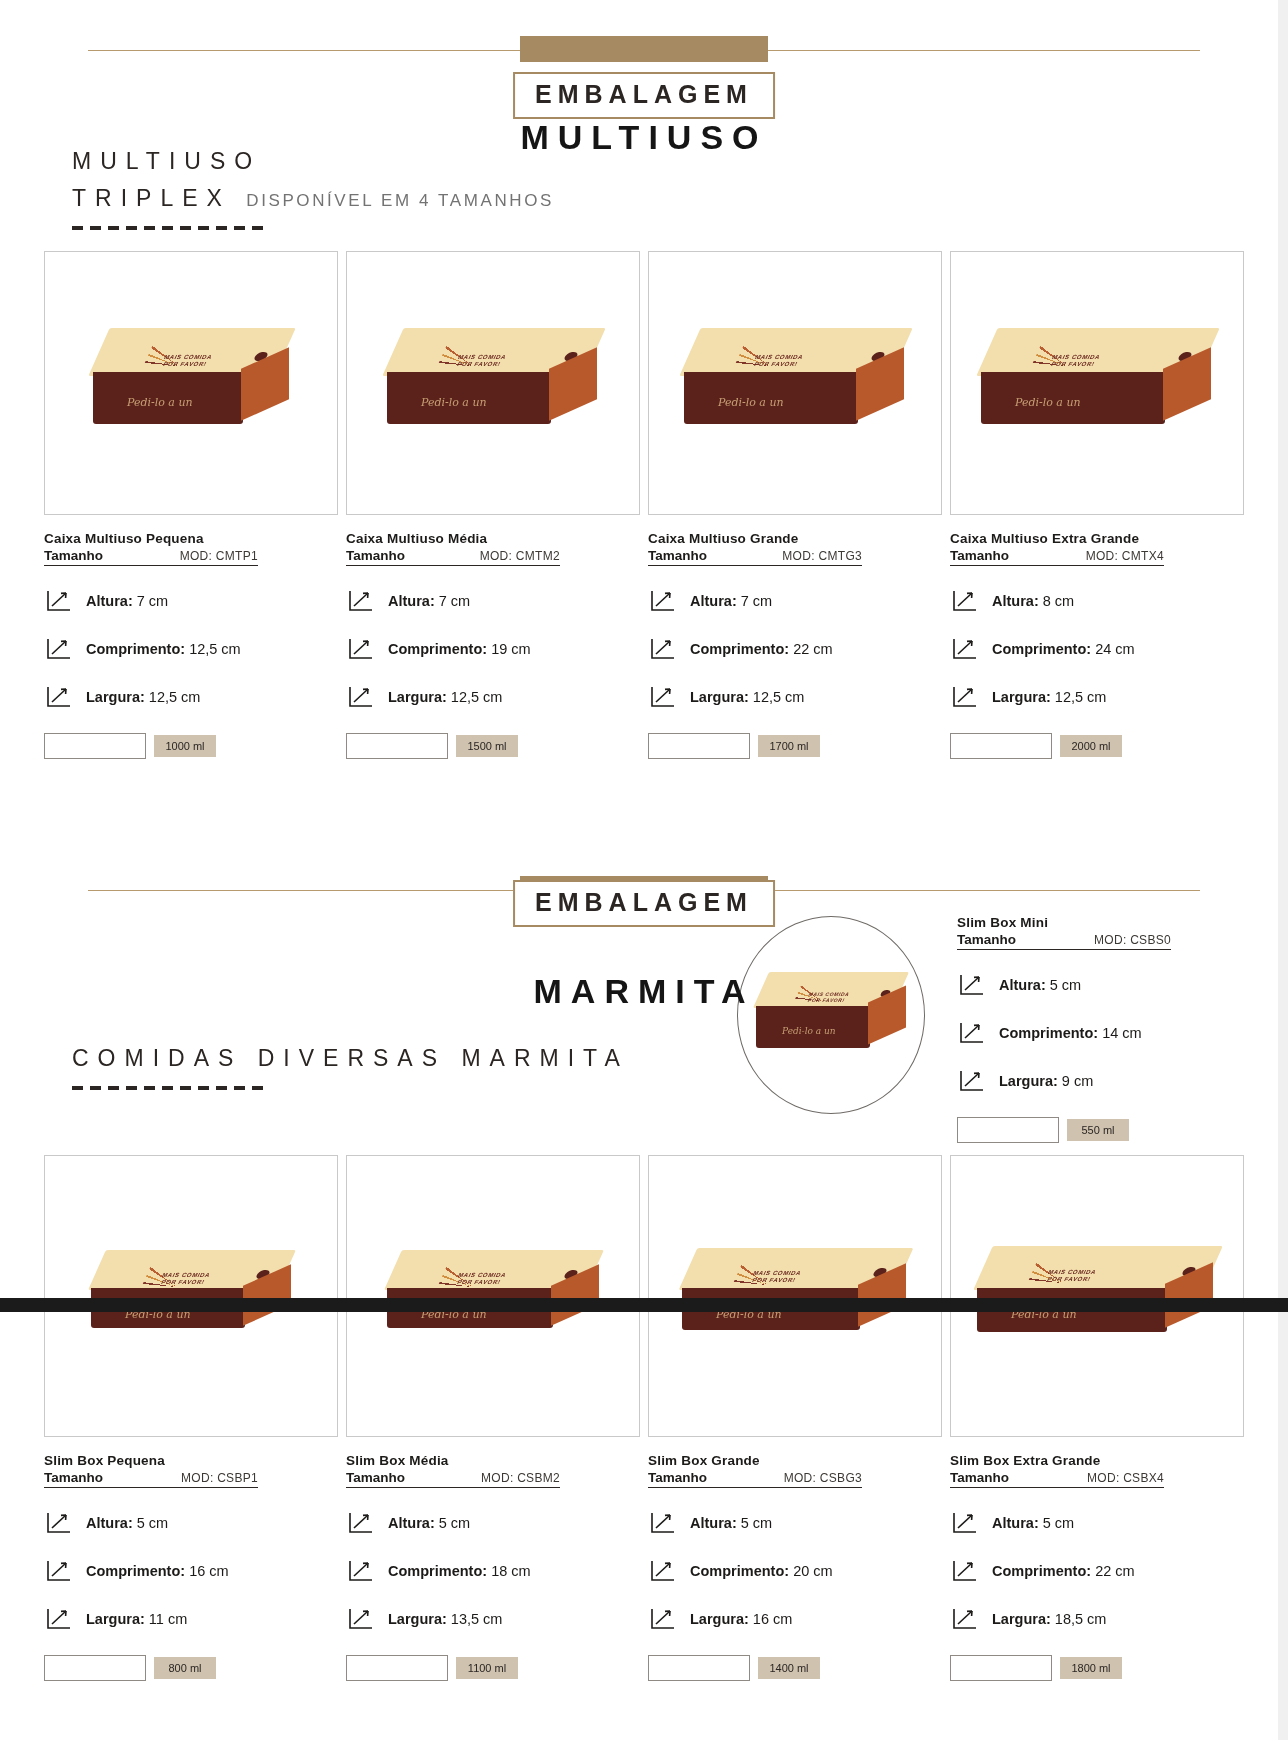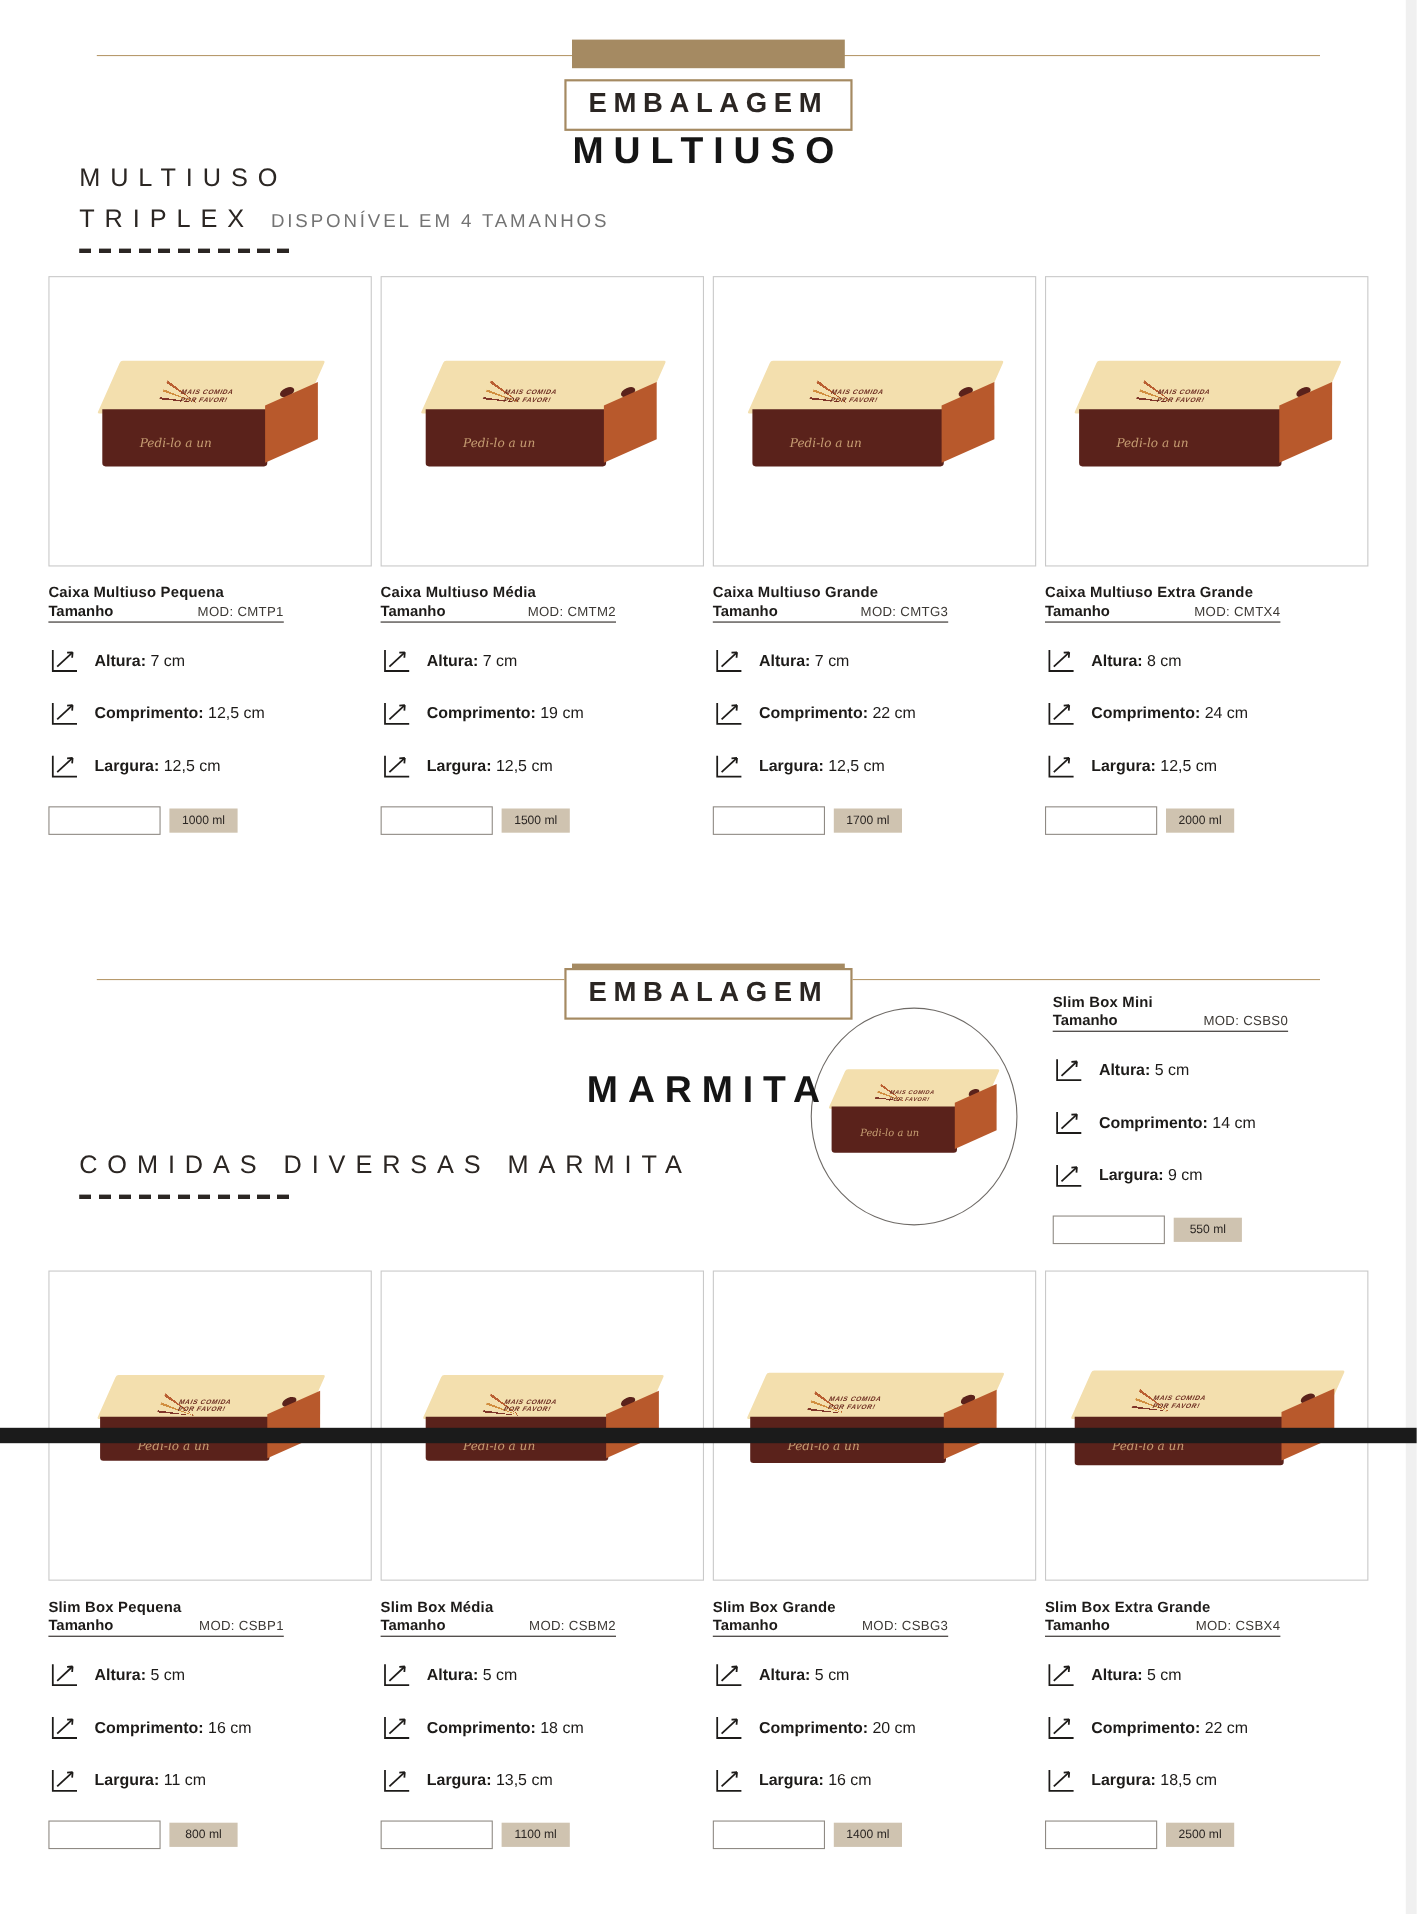--- a/index.html
+++ b/index.html
@@ -576,21 +576,21 @@
       <div class="burst"></div>
       <div class="logo">MAIS COMIDA POR FAVOR!</div>
       <div class="spot"></div>
       <div class="front"></div>
       <div class="side"></div>
       <div class="script">Pedi-lo a un</div>
     </div>
   </div>
 
   <div style="position:absolute; left:957px; top:903px; width:230px;">
-    <div class="cap-title" style="margin-top:0">Slim Box Mini</div>
+    <div class="cap-title" style="margin-top:12px">Slim Box Mini</div>
     <div class="cap-row">
       <span class="t">Tamanho</span>
       <span class="m">MOD: CSBS0</span>
     </div>
     <div class="spec">
       <span class="ico">
         <svg width="30" height="26" viewBox="0 0 30 26">
             <path d="M4 3 L4 22 L26 22" fill="none" stroke="#1d1b19" stroke-width="1.6"></path>
             <path d="M8 18 L22 5" stroke="#1d1b19" stroke-width="1.6"></path>
             <path d="M22 5 l-5 .4 M22 5 l-.4 5" stroke="#1d1b19" stroke-width="1.6" fill="none"></path>
@@ -827,21 +827,21 @@
           <svg width="30" height="26" viewBox="0 0 30 26">
               <path d="M4 3 L4 22 L26 22" fill="none" stroke="#1d1b19" stroke-width="1.6"></path>
               <path d="M8 18 L22 5" stroke="#1d1b19" stroke-width="1.6"></path>
               <path d="M22 5 l-5 .4 M22 5 l-.4 5" stroke="#1d1b19" stroke-width="1.6" fill="none"></path>
             </svg>
         </span>
         <span class="txt"><b>Largura:</b> <span>18,5 cm</span></span>
       </div>
       <div class="volrow">
         <div class="volbox"></div>
-        <div class="volchip">2500 ml</div>
+        <div class="volchip">1800 ml</div>
       </div>
     </div>
 
   </div>
 
   <div class="edge-right"></div>
   <div class="footer-bar"></div>
 </div>
 
 </body></html>

